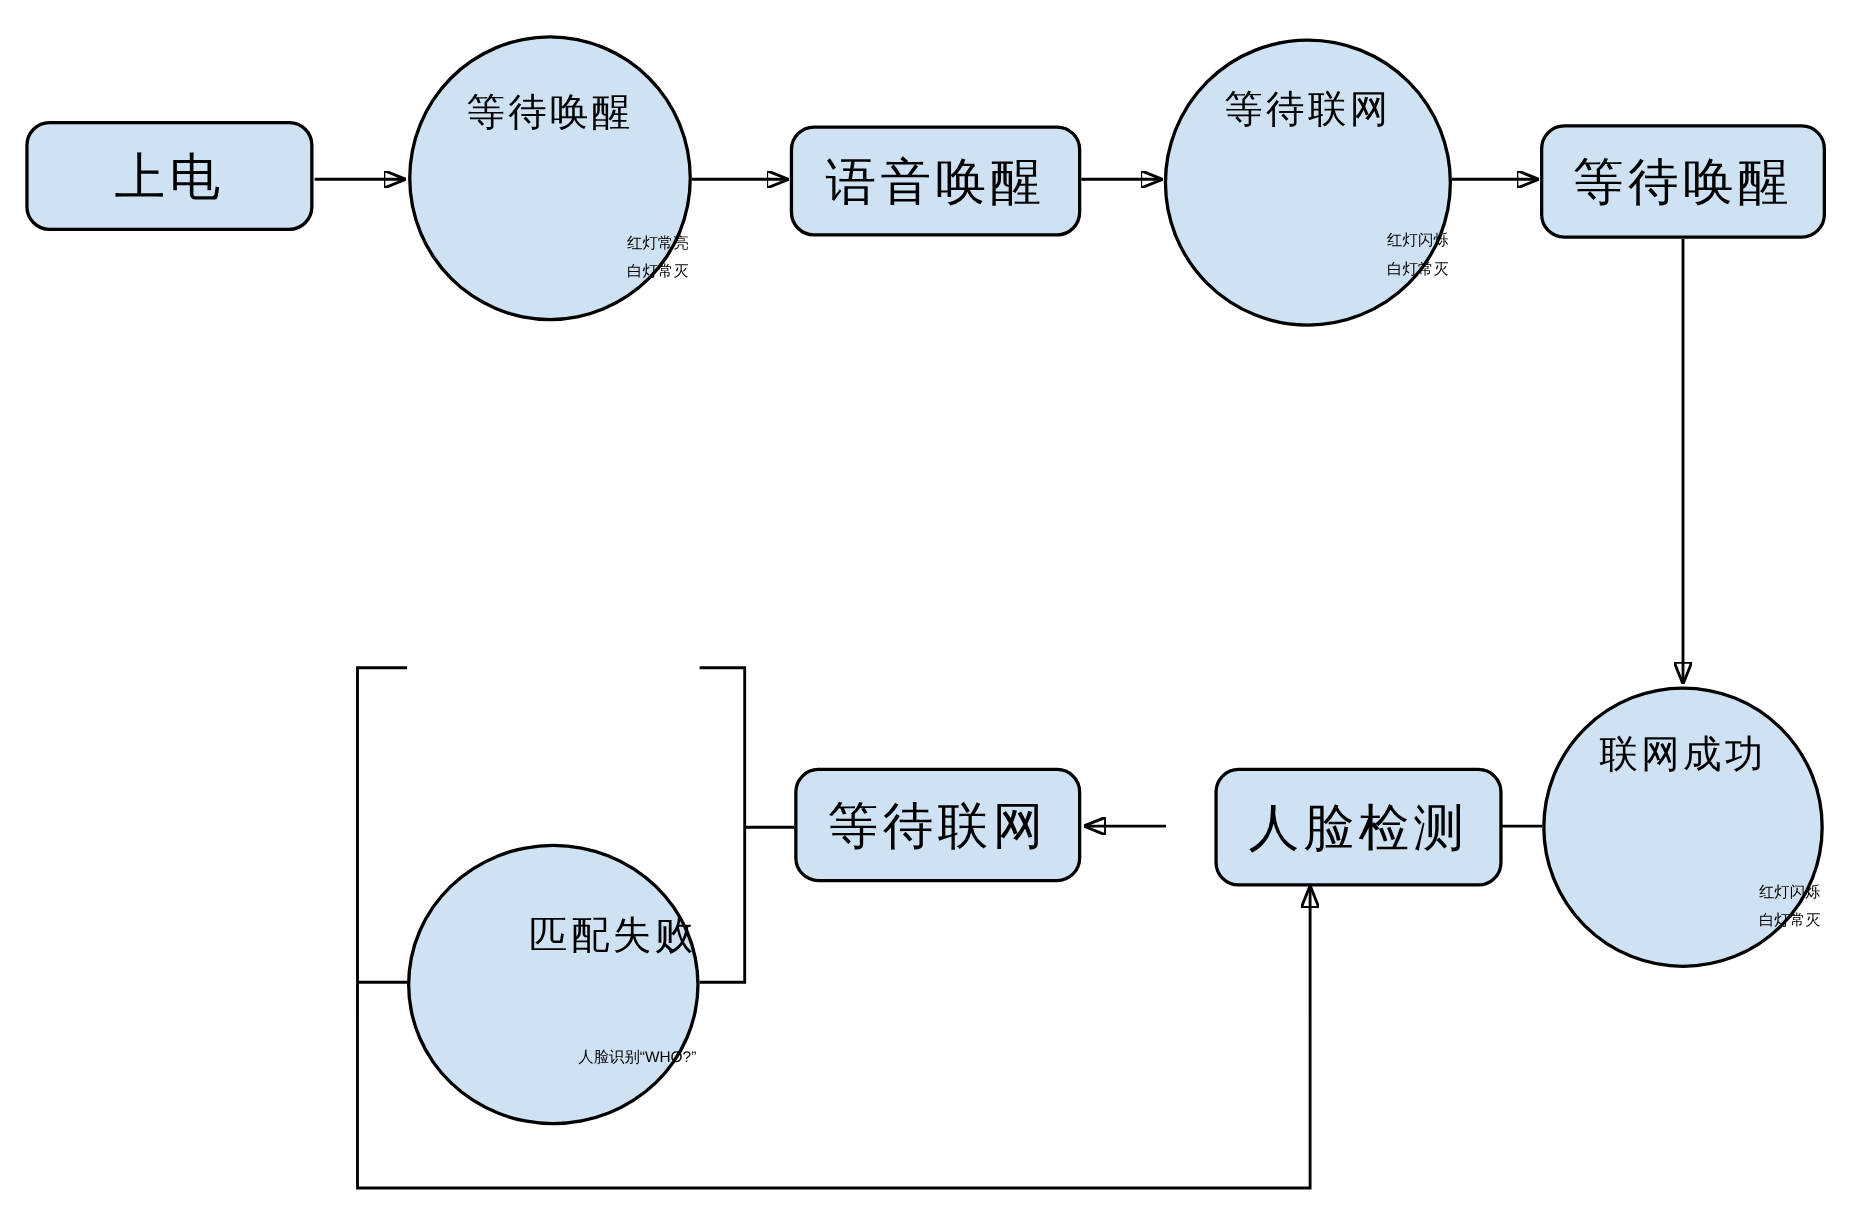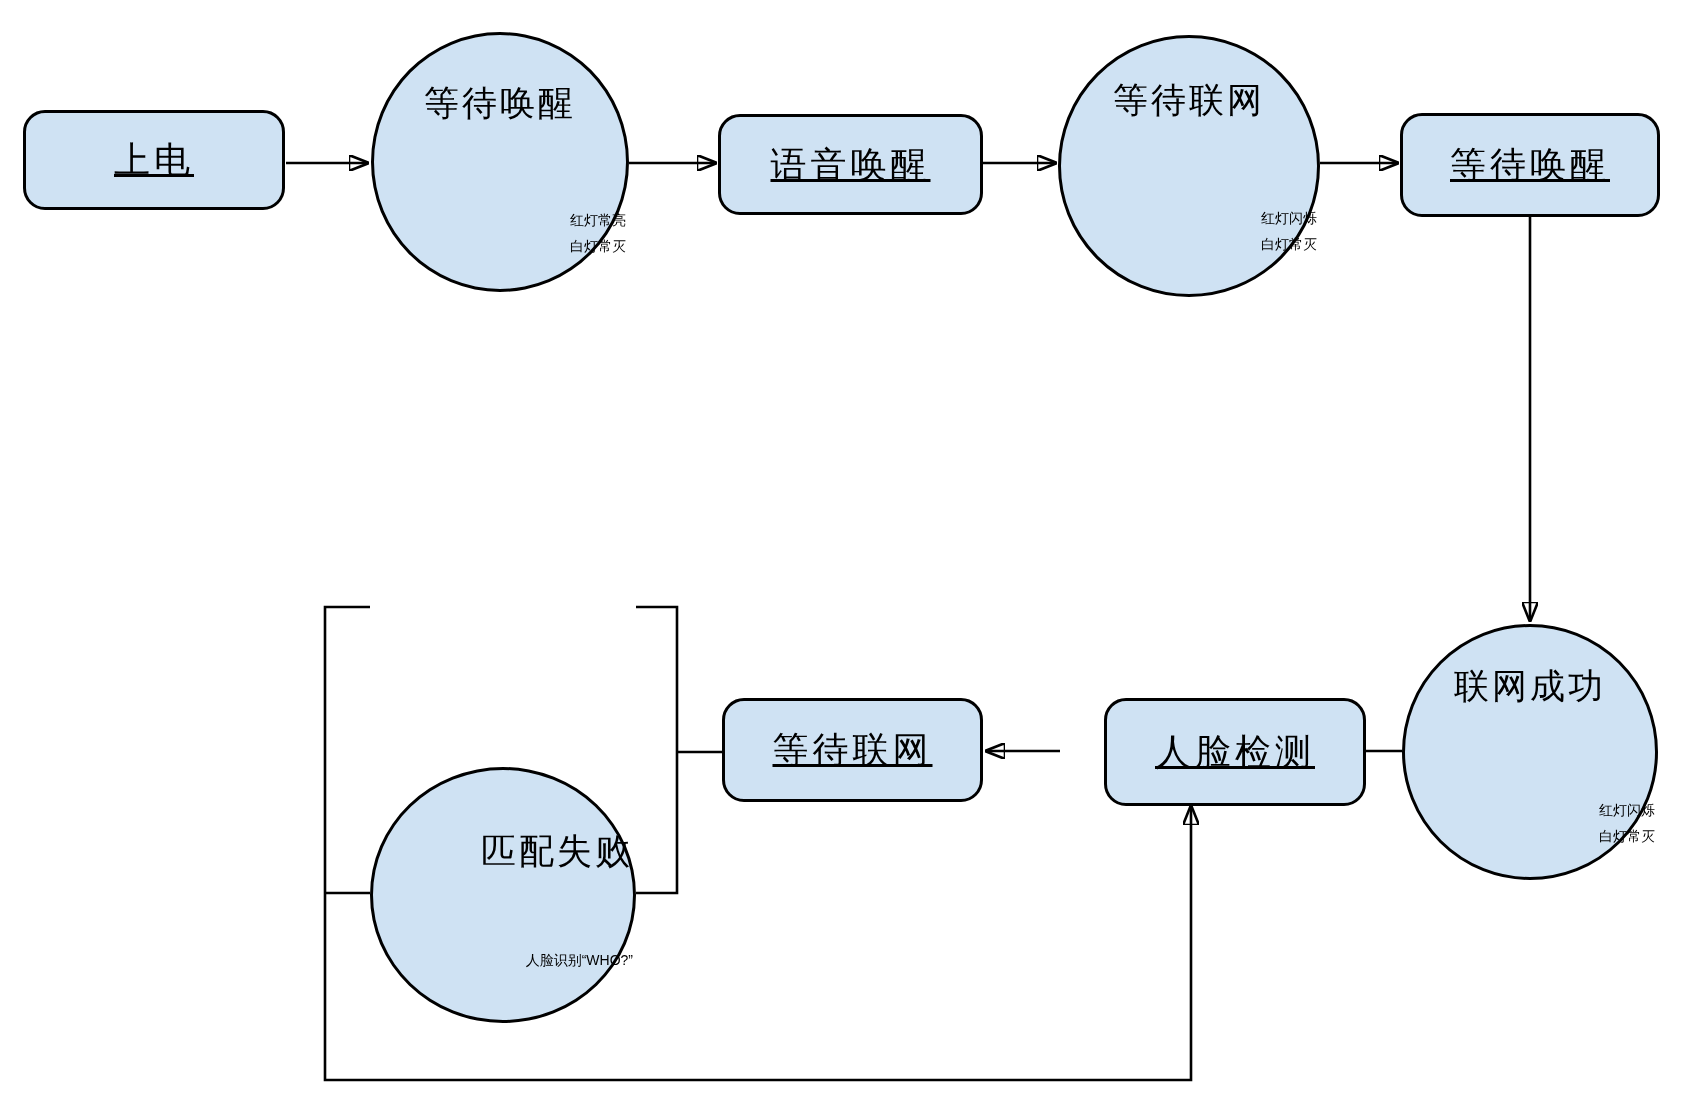--- a/index.html
+++ b/index.html
@@ -36,26 +36,25 @@
   .node.rect {
     border-radius: 22px;
     display: flex;
     align-items: center;
     justify-content: center;
   }
   .node.ellipse {
     border-radius: 50%;
   }
   .node-label {
-    font-size: 36px;
+    font-size: 46px;
     line-height: 36px;
     letter-spacing: 4px;
     text-align: center;
     white-space: nowrap;
-    text-decoration: underline;
   }
   .ellipse .node-title {
     position: absolute;
     left: 0;
     width: 100%;
     font-size: 35px;
     line-height: 36px;
     letter-spacing: 3px;
     text-align: center;
     white-space: nowrap;

